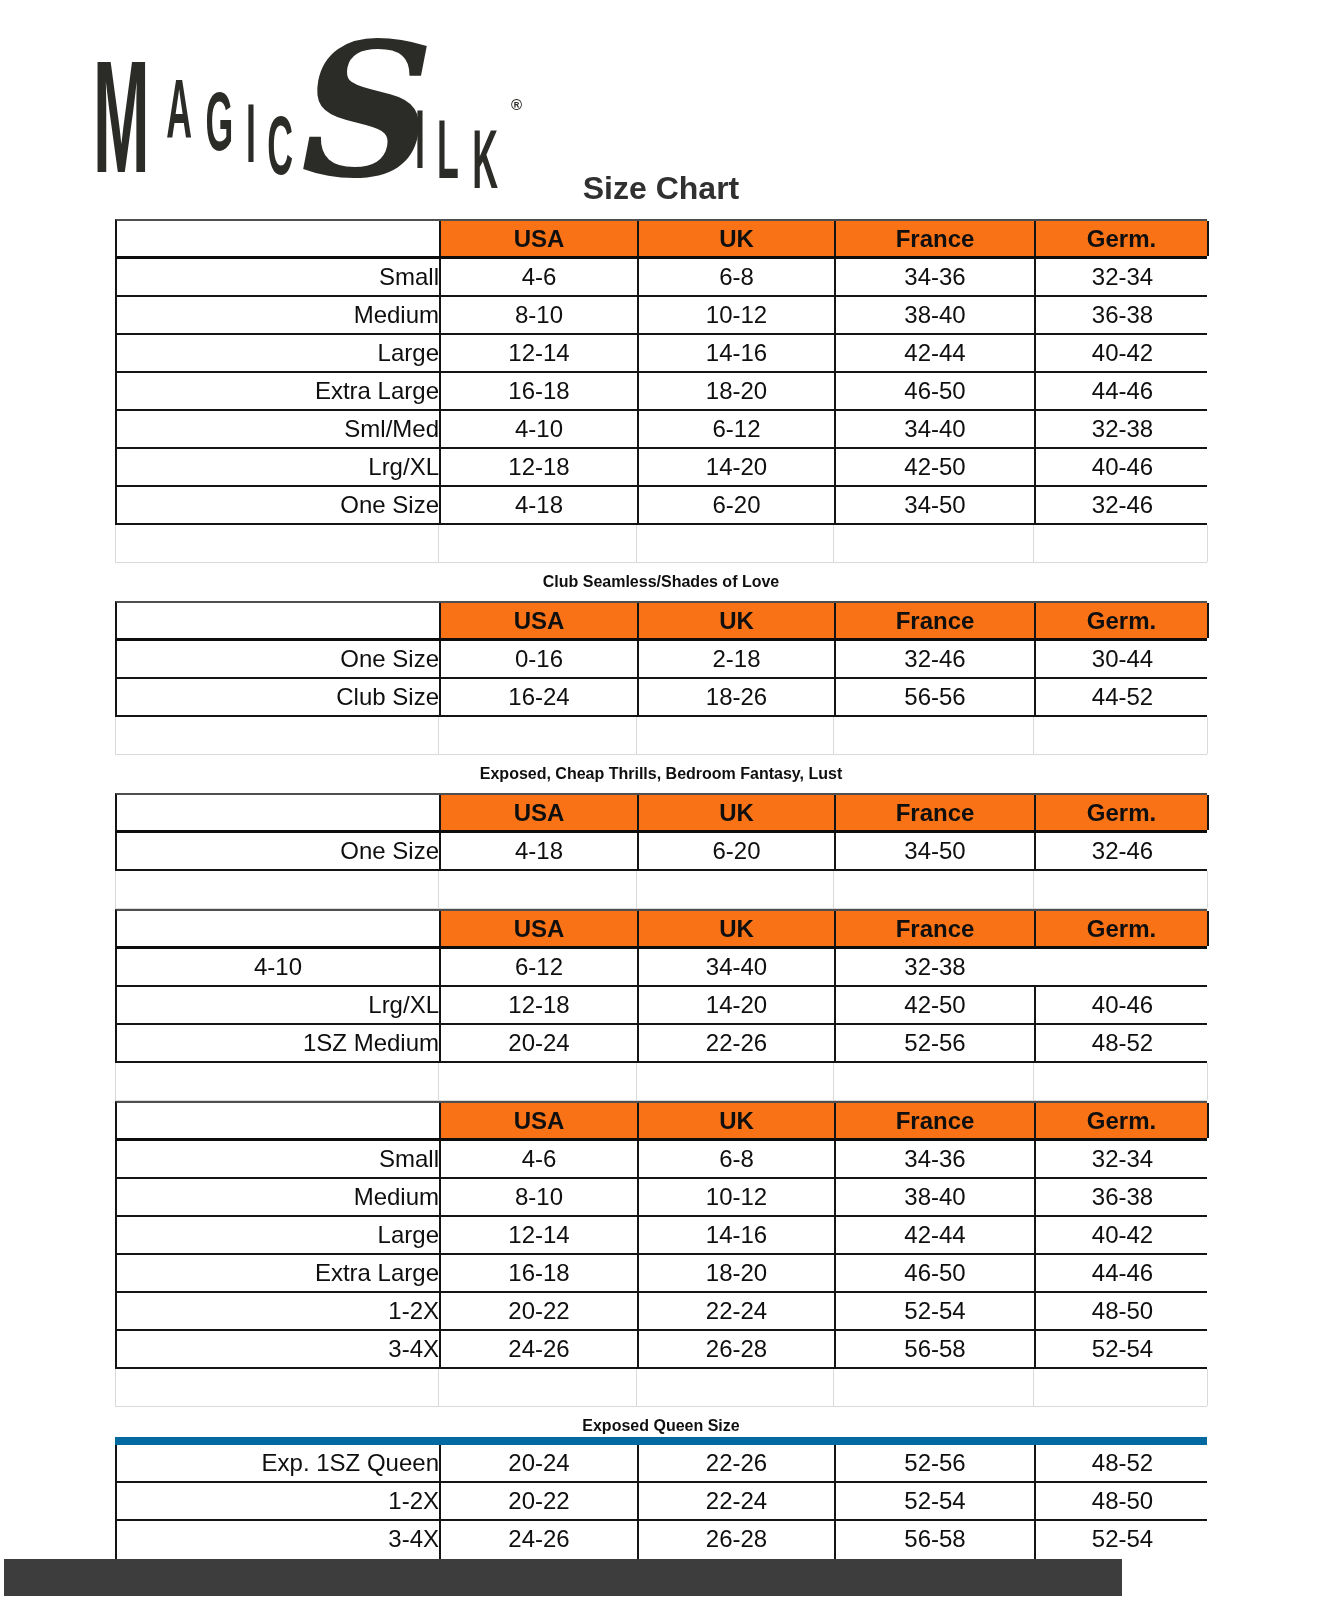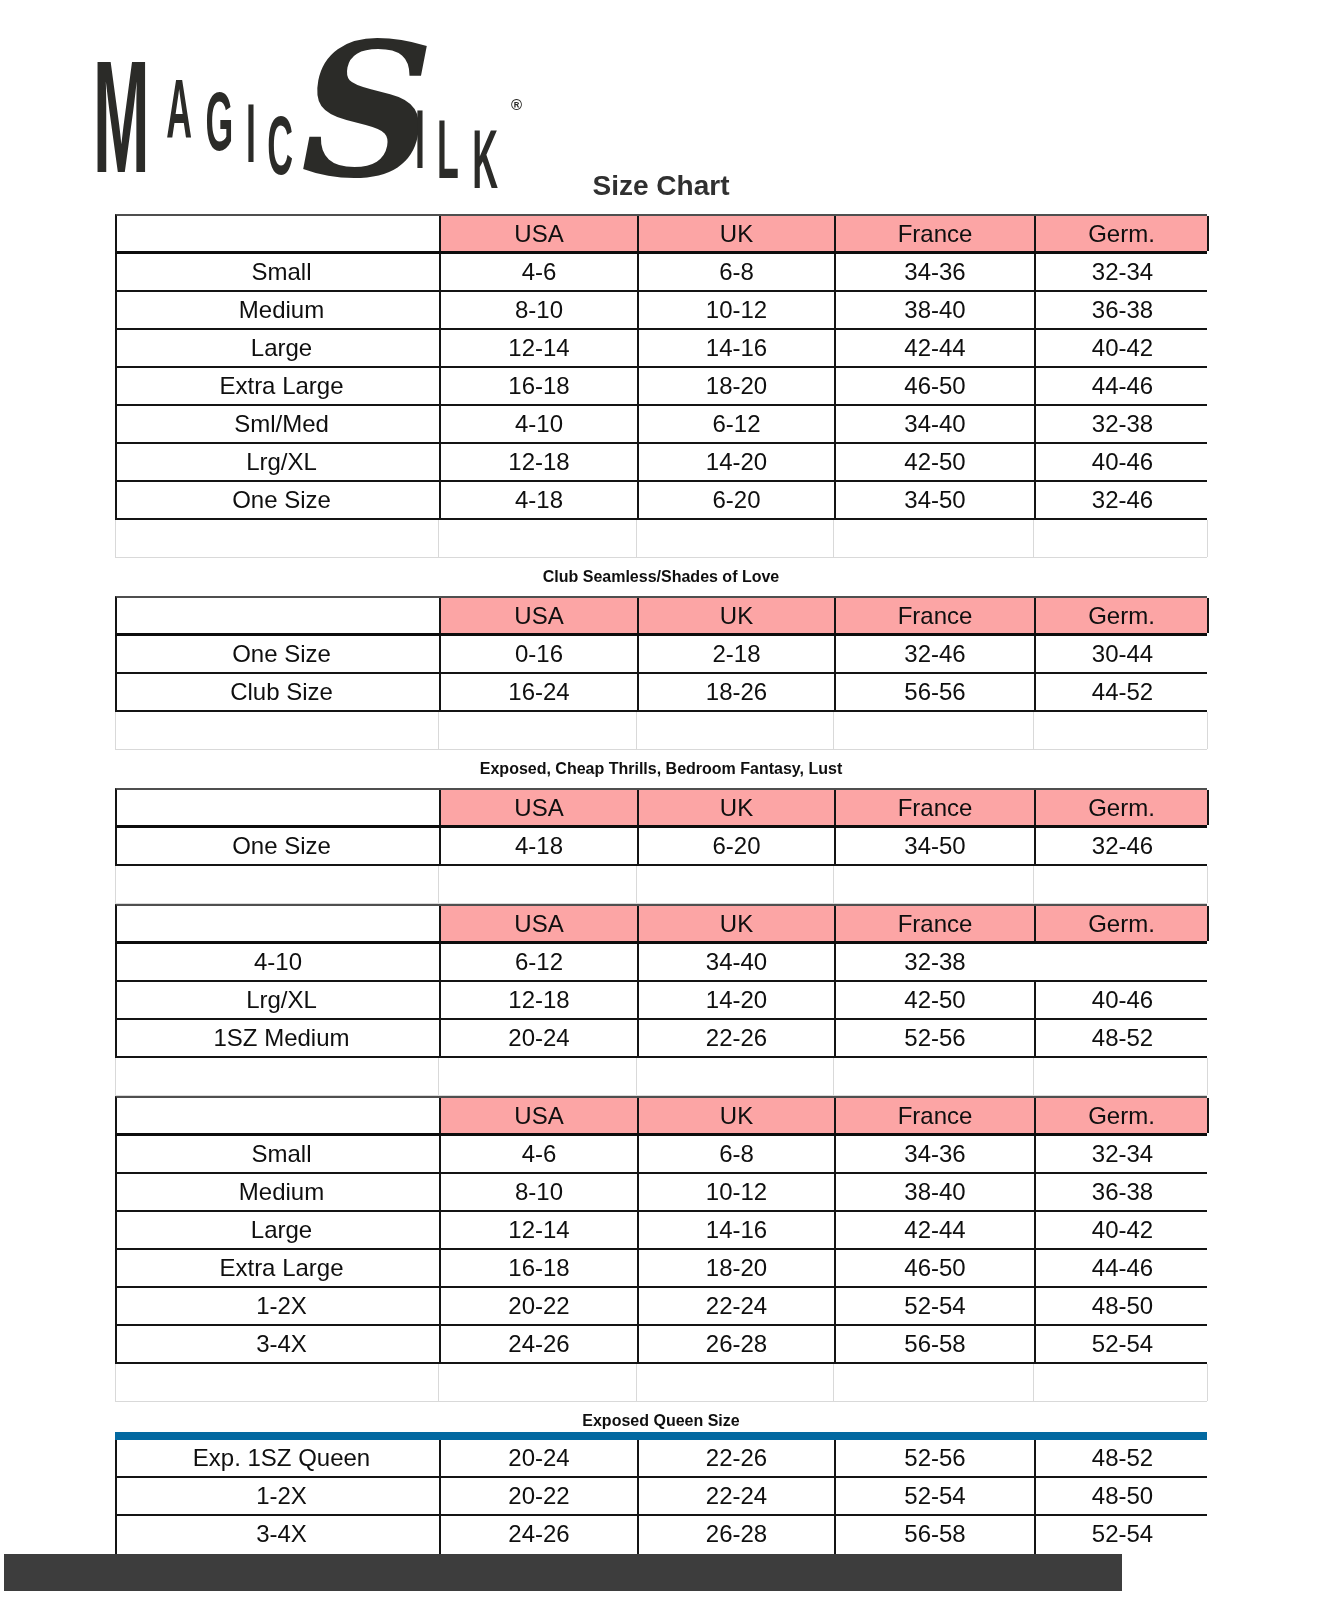--- a/index.html
+++ b/index.html
@@ -25,47 +25,47 @@
   .logo .script-s {
     display:inline-block; line-height:1;
     font-family:"DejaVu Serif", serif; font-style:italic; font-weight:bold;
     font-size:185px; margin:-12px -20px 0 -4px;
   }
   .logo .reg { font-size:15px; margin-top:66px; margin-left:2px; font-weight:bold; }
 
   
   .page-heading {
     width:1092px; margin:-10px 0 8px 115px;
-    text-align:center; font-size:28px; font-weight:600; color:#303030;
+    text-align:center; font-size:32px; font-weight:600; color:#303030;
   }
 
   
   #sheet { width:1092px; margin:12px 0 0 115px; }
   .row {
     display:grid;
     grid-template-columns:322px 198px 197px 200px 175px;
     height:38px; box-sizing:border-box;
   }
   .cell {
     box-sizing:border-box; font-size:24px; line-height:36px;
     text-align:center; white-space:nowrap; overflow:hidden;
   }
-  .cell.label { text-align:center; padding-left:7px; }
+  .cell.label { text-align:right; padding-left:7px; }
 
   .data-row  { border-bottom:2px solid #141414; border-left:2px solid #141414; }
   .data-row .cell + .cell { border-left:2px solid #141414; }
   .data-row.open-bottom { border-bottom:none; }
 
   .header-row {
     border-top:2px solid #4f4f4f; border-bottom:3px solid #0d0d0d;
     border-left:2px solid #141414; height:40px;
   }
   .header-row .cell { line-height:35px; }
   .header-row .cell + .cell { border-left:2px solid #141414; }
-  .header-row .cell.head { background:#fca5a5; }
+  .header-row .cell.head { background:#f97316;font-weight:bold; }
   .header-row .cell.head:last-child { border-right:2px solid #141414; }
 
   .spacer-row { border-bottom:1px solid #d9d9d9; border-left:1px solid #d9d9d9; }
   .spacer-row .cell + .cell { border-left:1px solid #d9d9d9; }
   .spacer-row .cell:last-child { border-right:1px solid #d9d9d9; }
 
   .title-row {
     display:block; text-align:center; font-weight:bold; font-size:16px;
     line-height:38px; height:38px; box-sizing:border-box;
   }

